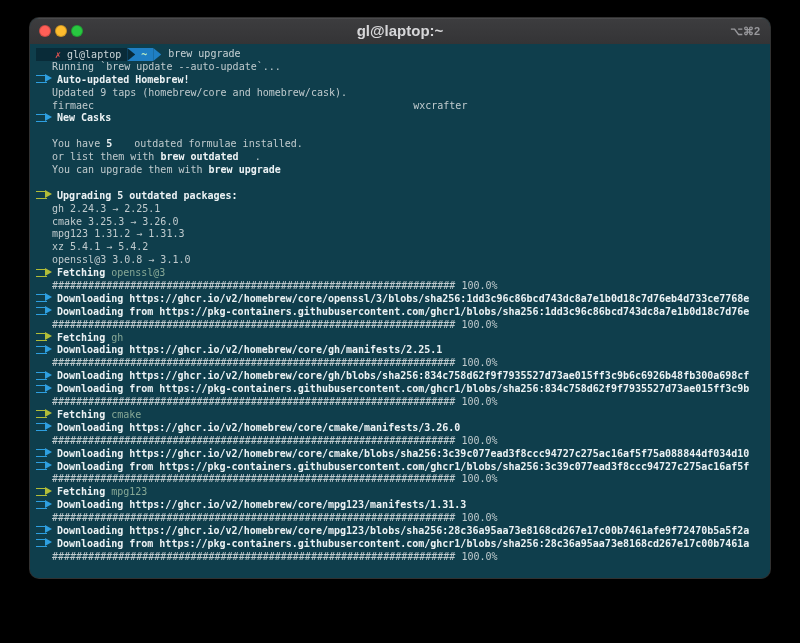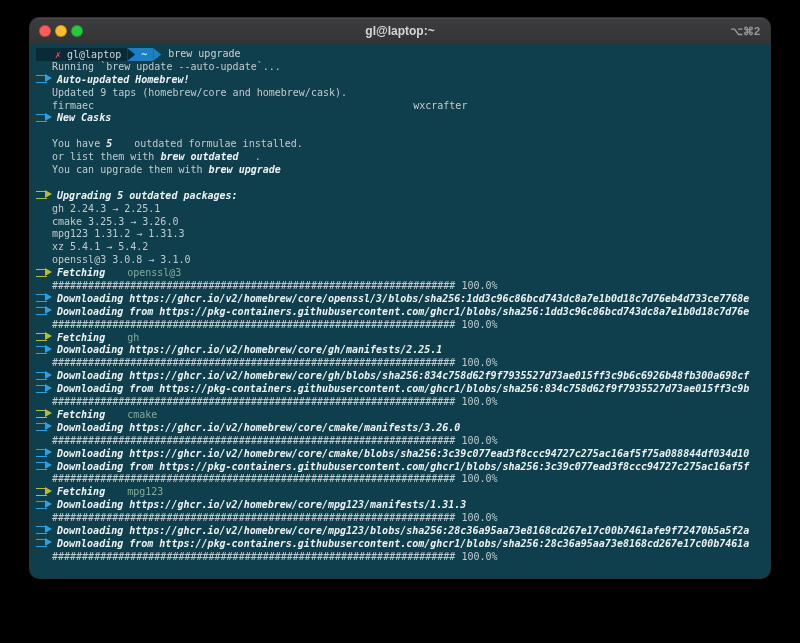--- a/index.html
+++ b/index.html
@@ -16,37 +16,37 @@
     position:relative; height:26px; background:linear-gradient(#3d3d3f,#343436);
     box-shadow:inset 0 1px 0 rgba(255,255,255,0.07), 0 1px 0 rgba(0,0,0,0.5);
   }
   .lights { position:absolute; left:9px; top:7px; display:flex; gap:4px; }
   .light { width:12px; height:12px; border-radius:50%; border:0.5px solid rgba(0,0,0,0.2); cursor:default; }
   .light.red    { background:#ff5f57; }
   .light.yellow { background:#febc2e; }
   .light.green  { background:#28c840; }
   .title {
     position:absolute; left:0; right:0; top:0; height:40px; line-height:26px;
-    text-align:center; color:#d6d6d8; font-size:12px; font-weight:bold;
+    text-align:center; color:#d6d6d8; font-size:15px; font-weight:bold;
   }
   .shortcut {
     position:absolute; right:10px; top:0; height:26px; line-height:26px;
     color:#98989c; font-size:11px; font-weight:bold;
   }
 
   .terminal {
     position:relative; width:100%; height:534px; background:#0f3e4c;
     padding:4px 6px 0 6px;
     font-family:"DejaVu Sans Mono","Liberation Mono",monospace;
     font-size:10px; color:#c0cbce;
   }
   .line { height:12.9px; line-height:12.9px; white-space:pre; overflow:hidden; }
   .sp   { color:#c0cbce;padding-left:16px; }
-  .sb   { color:#ecf2f4; font-weight:bold;font-style:italic; }
-  .spkg { color:#87a896;margin-left:16px; }
+  .sb   { color:#ecf2f4; font-weight:bold; }
+  .spkg { color:#87a896; }
 
   
   .arr { display:inline-block; width:16px; height:9px; position:relative; margin-right:5px; vertical-align:-0.5px; }
   .arr::before {
     content:""; position:absolute; left:0; top:1px; width:11px; height:6px;
     border-top:1.7px solid var(--ac); border-bottom:1.7px solid var(--ac);
   }
   .arr::after {
     content:""; position:absolute; right:0; top:0; width:0; height:0;
     border-left:7px solid var(--ac);

